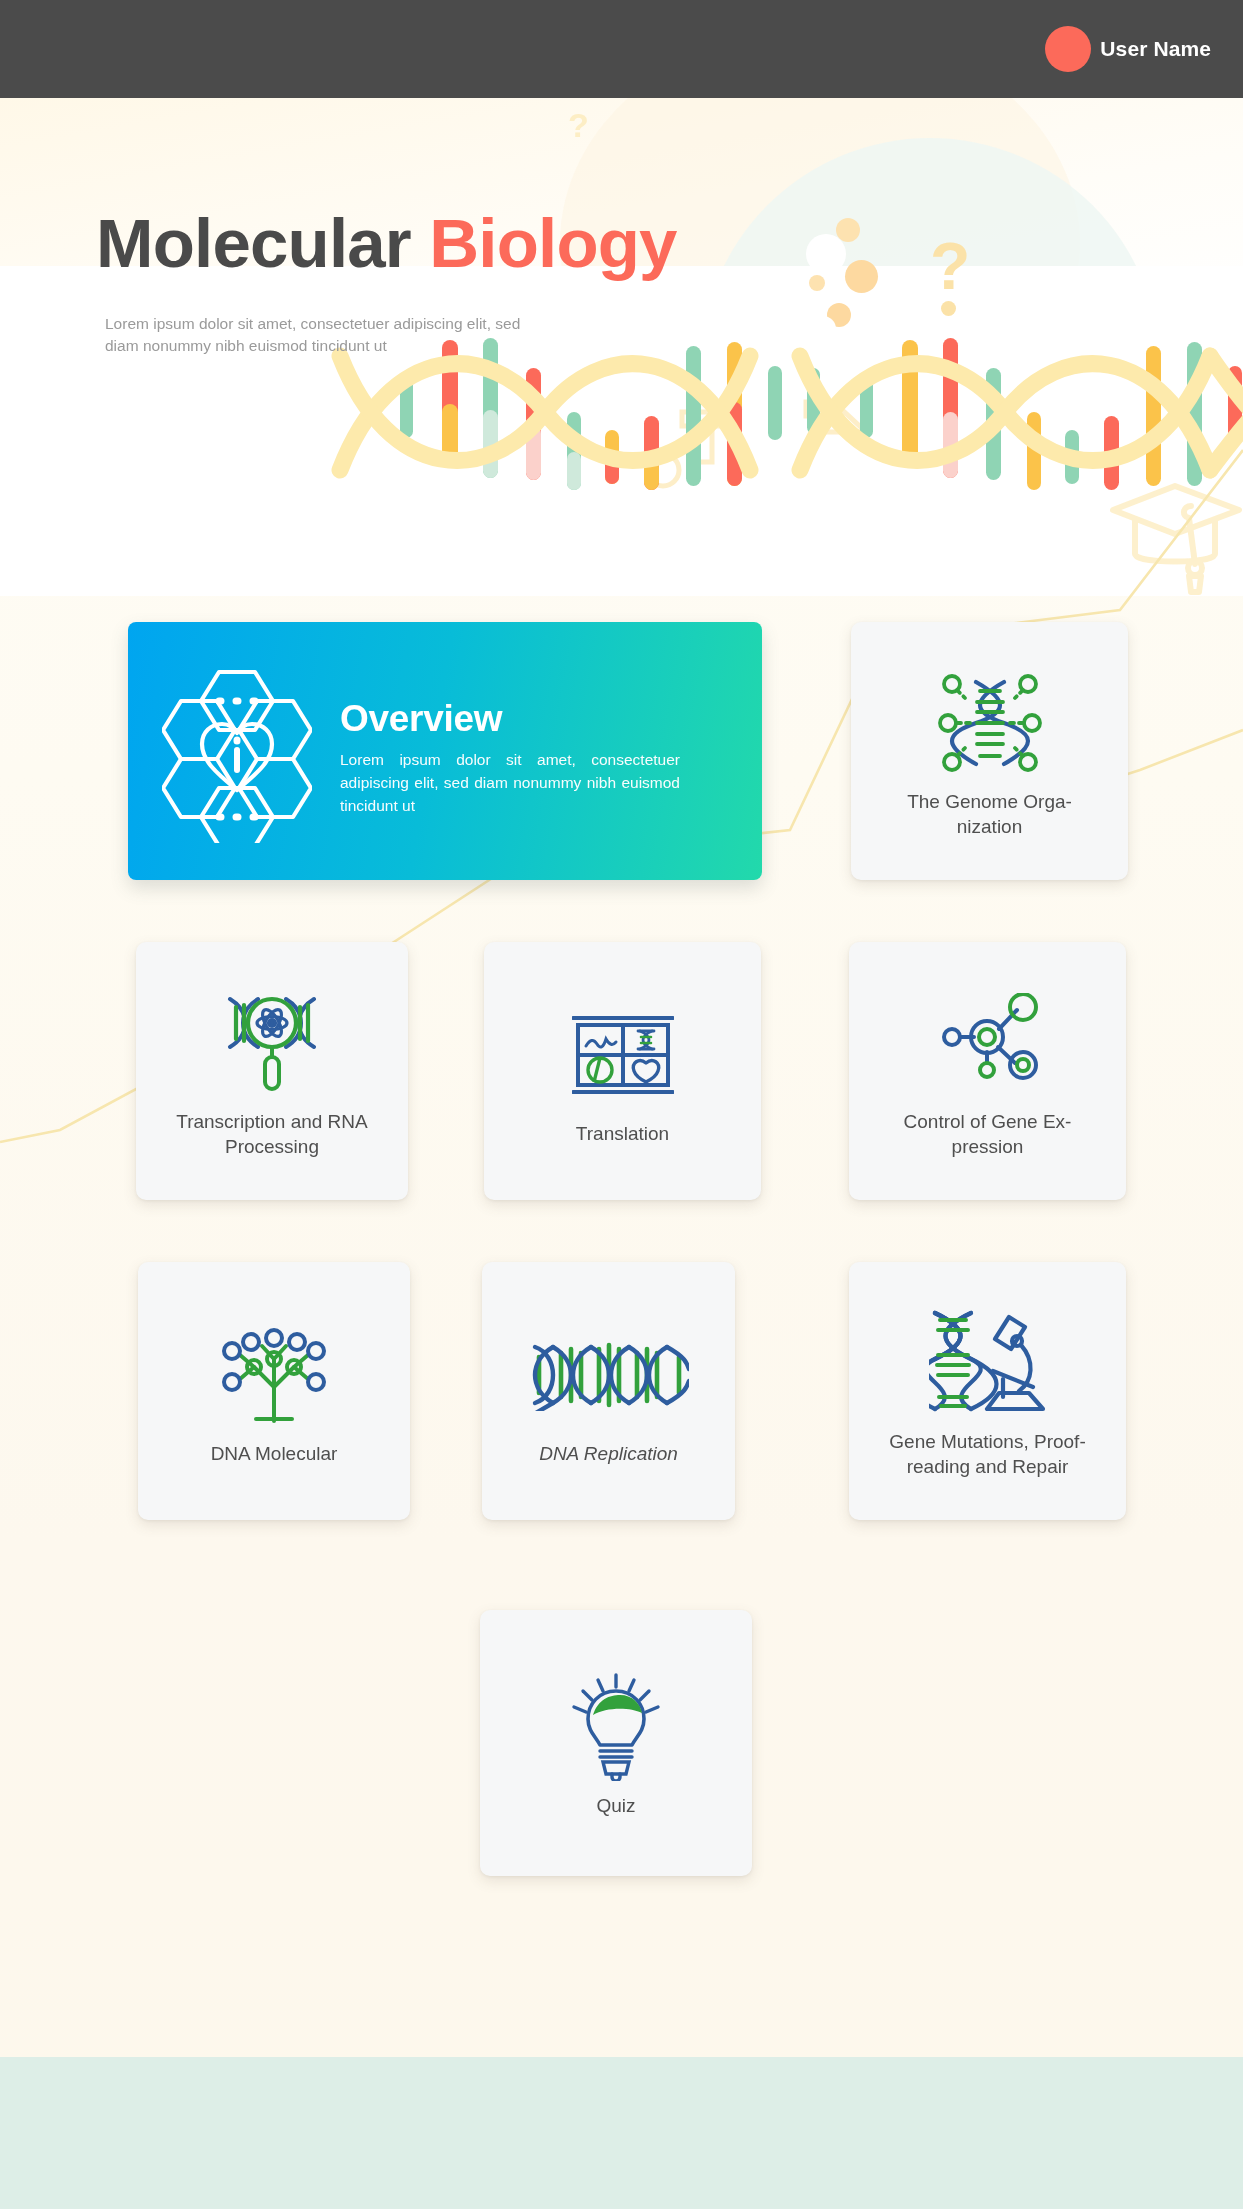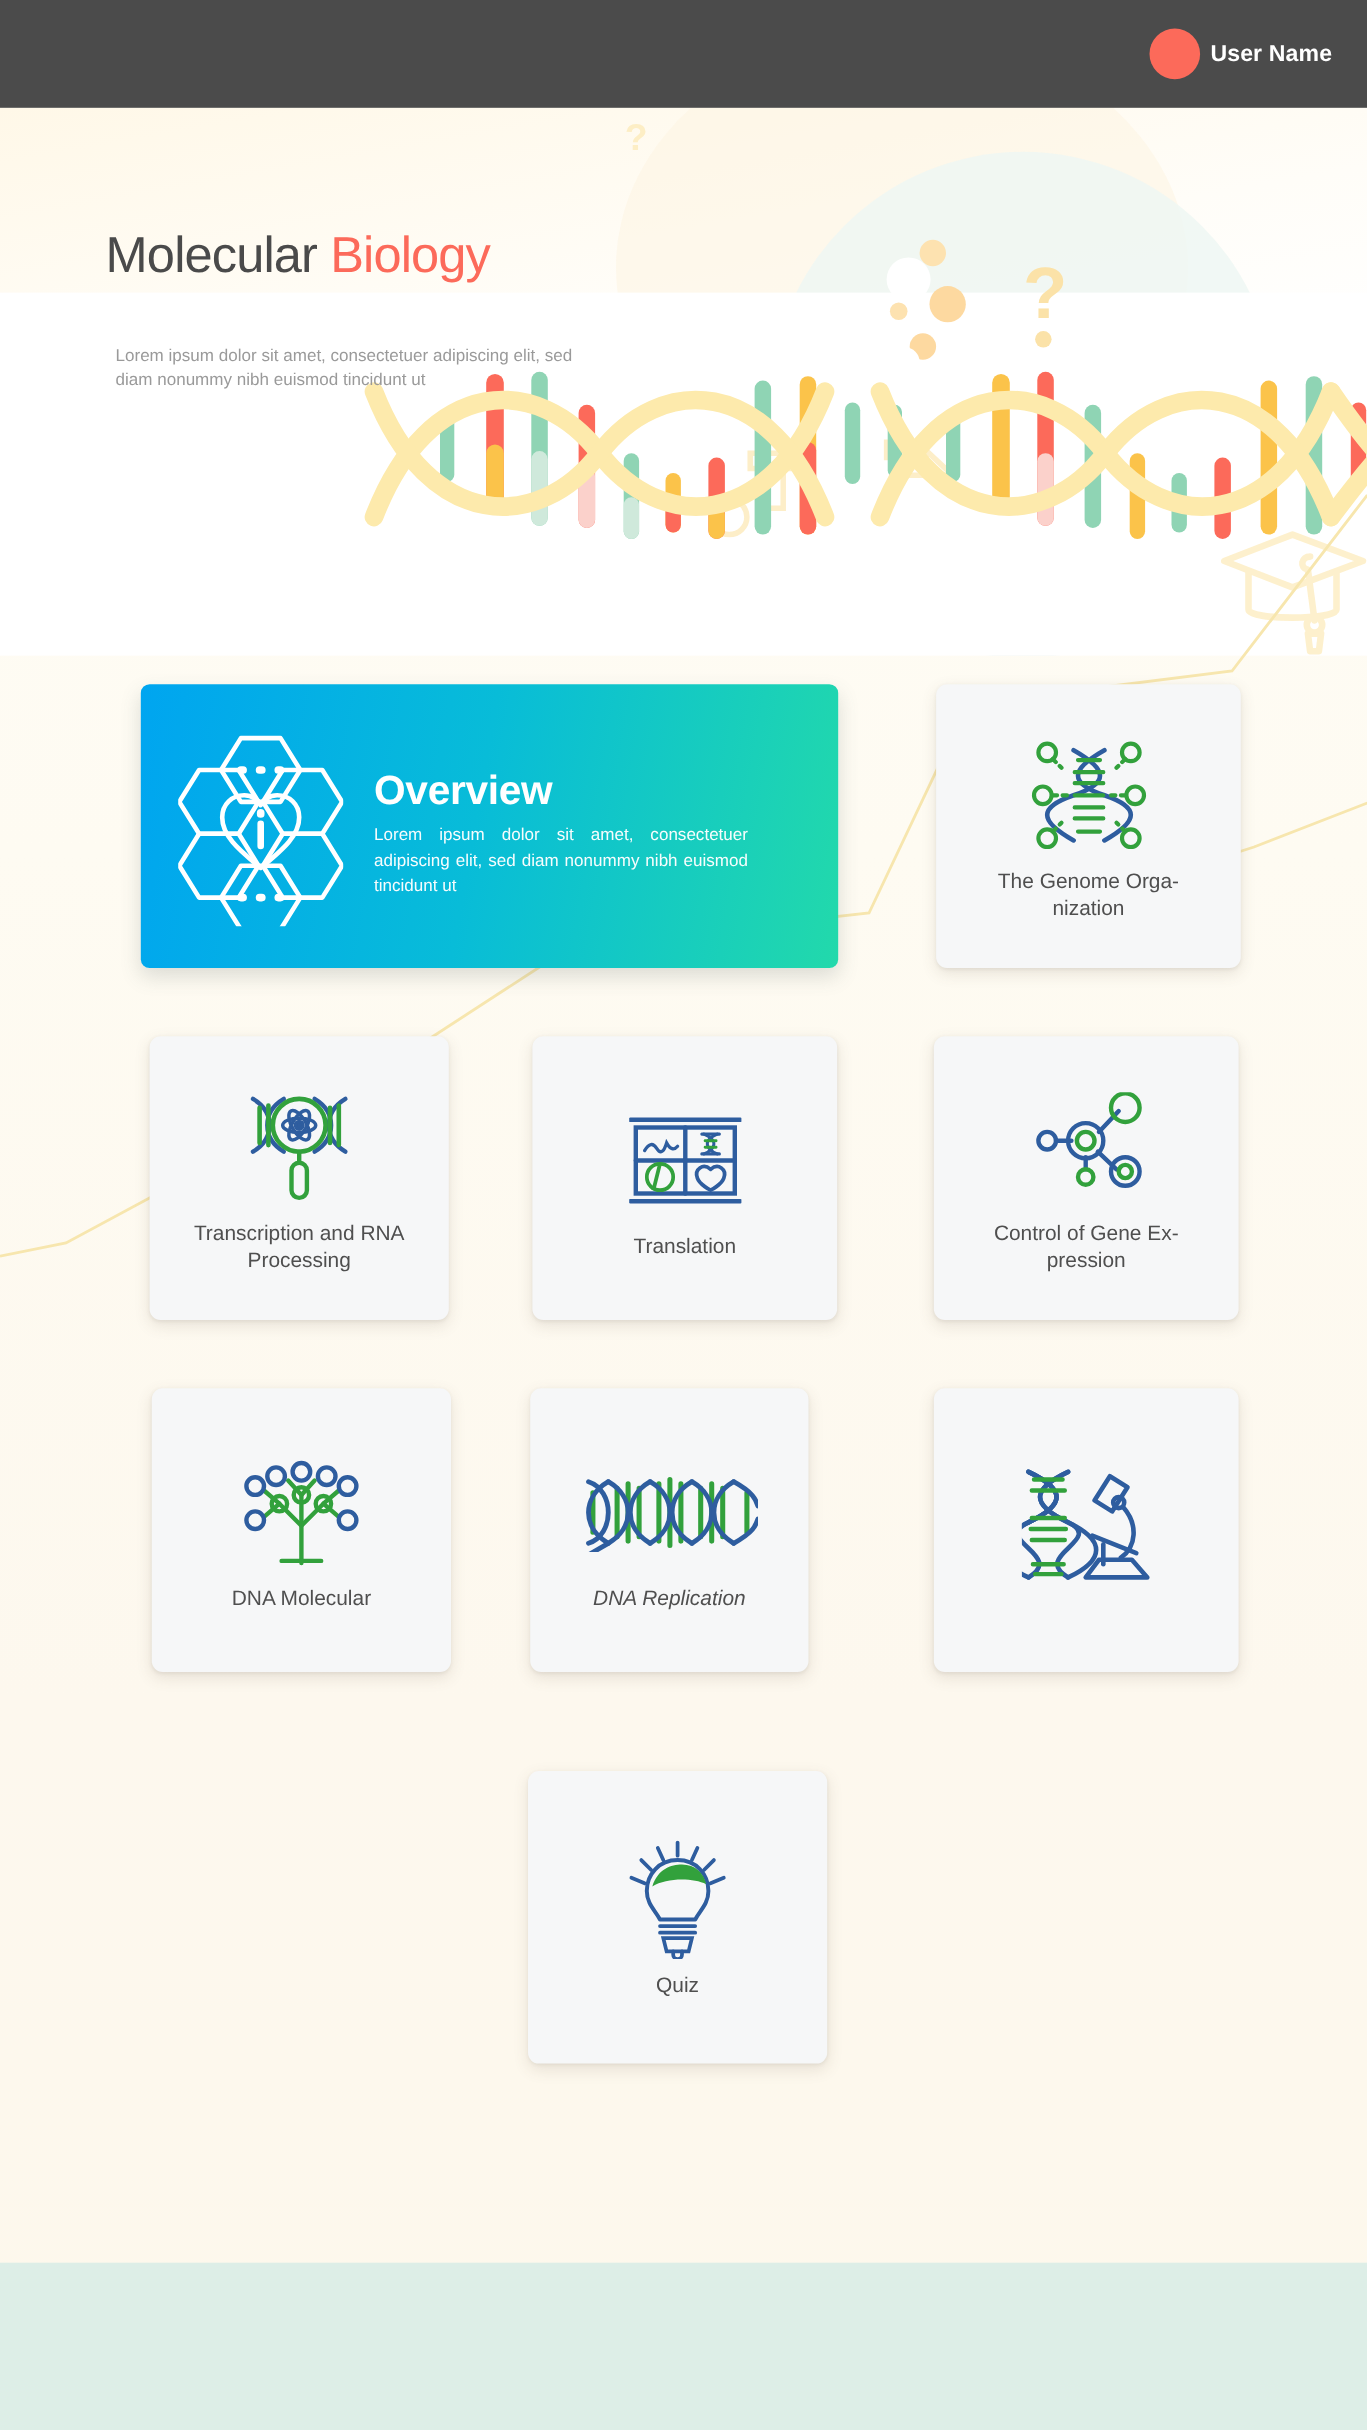--- a/index.html
+++ b/index.html
@@ -102,22 +102,22 @@
     font-weight: 700;
     font-family: "Liberation Sans", sans-serif;
     line-height: 1;
     user-select: none;
   }
 
   .hero-title {
     position: absolute;
     left: 96px;
     top: 106px;
-    font-size: 46px;
-    font-weight: 400;
+    font-size: 69px;
+    font-weight: 700;
     letter-spacing: -.8px;
     color: #4a4a4a;
     z-index: 20;
     white-space: nowrap;
     text-align: center;
   }
   .hero-title .accent { color: #fc6a5a; }
 
   .hero-sub {
     position: absolute;
@@ -592,20 +592,21 @@
           <g fill="none" stroke="#2e5d9f" stroke-width="4.2" stroke-linejoin="round" stroke-linecap="round">
             <path d="M80 8 L96 18 L82 40 L66 30 Z"></path>
             <circle cx="88" cy="32" r="5"></circle>
             <path d="M92 36 C 106 52, 104 72, 90 82"></path>
             <path d="M64 62 L104 78"></path>
             <path d="M74 70 L74 88"></path>
             <path d="M58 100 L114 100 L100 84 L70 84 Z"></path>
           </g>
         </svg>
       </div>
+      <div class="card-label">Gene Mutations, Proof-<br>reading and Repair</div>
     </div>
 
     <div class="card c-quiz">
       <div class="icon-wrap">
         <svg width="92" height="108" viewBox="0 0 92 108">
 
           <g stroke="#2e5d9f" stroke-width="3.4" stroke-linecap="round">
             <path d="M46 2 v12"></path>
             <path d="M28 7 l5 11"></path>
             <path d="M64 7 l-5 11"></path>

